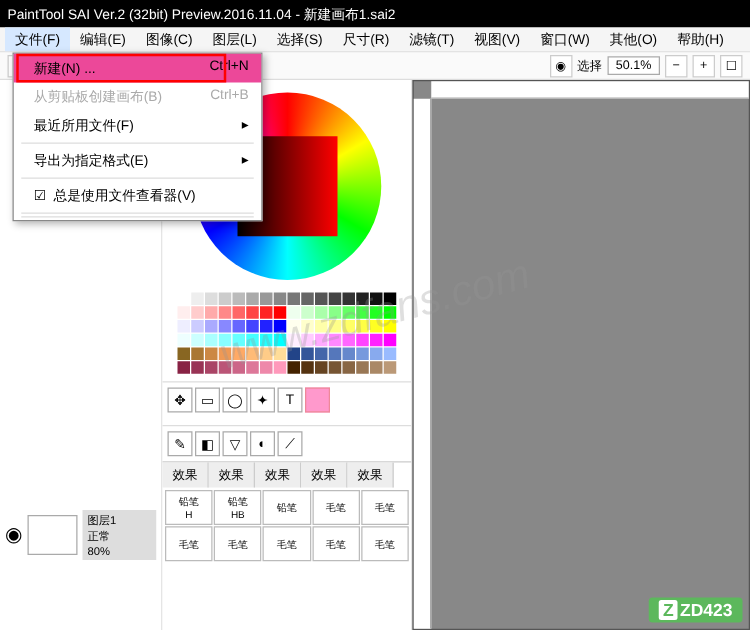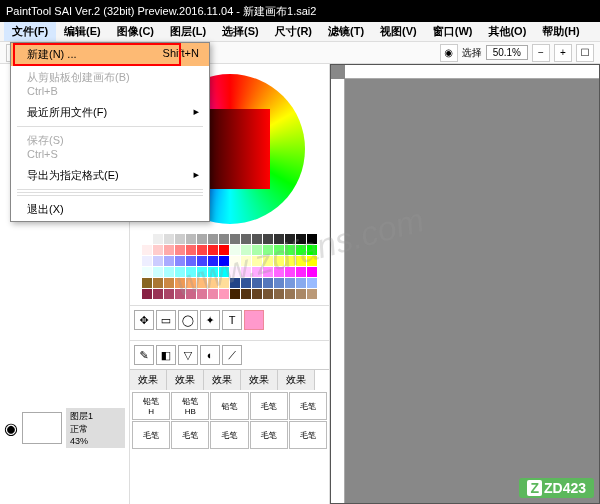--- a/index.html
+++ b/index.html
@@ -1,27 +1,27 @@
 <!DOCTYPE html>
 <html><head>
 <meta charset="utf-8">
 <style>
 * { margin: 0; padding: 0; box-sizing: border-box; font-family: "Microsoft YaHei", SimSun, sans-serif; }
 body { width: 600px; height: 504px; overflow: hidden; background: #fff; position: relative; }
 .titlebar { height: 22px; background: #000; color: #fff; display: flex; align-items: center; padding: 0 6px; font-size: 11px; }
 .menubar { height: 20px; background: #f5f5f5; display: flex; align-items: center; padding: 0 4px; font-size: 11px; border-bottom: 1px solid #ddd; }
-.menubar .mitem { padding: 2px 8px; cursor: pointer; font-weight: bold; }
+.menubar .mitem { padding: 2px 8px; cursor: pointer; }
 .menubar .mitem.active { background: #d6e8ff; }
 .toolbar { height: 22px; background: #fafafa; border-bottom: 1px solid #ddd; display: flex; align-items: center; padding: 0 6px; font-size: 10px; gap: 4px; }
 .tb-btn { width: 18px; height: 18px; border: 1px solid #ccc; background: #fff; display: inline-flex; align-items: center; justify-content: center; font-size: 10px; }
 .main { display: flex; height: 440px; }
 .dropdown { position: absolute; left: 10px; top: 42px; width: 200px; background: #fff; border: 1px solid #888; box-shadow: 2px 2px 6px rgba(0,0,0,0.3); z-index: 100; }
 .dropdown .drow { display: flex; justify-content: space-between; padding: 4px 10px 4px 16px; font-size: 11px; cursor: pointer; }
-.dropdown .drow.disabled { color: #aaa; cursor: default; flex-direction: column; }
-.dropdown .drow.highlight { background: #fdba74; position: relative; }
+.dropdown .drow.disabled { color: #aaa; cursor: default; }
+.dropdown .drow.highlight { background: #ec4899; position: relative; }
 .dropdown .drow.highlight::before { content: ""; position: absolute; left: 2px; top: 0; right: 28px; bottom: 0; border: 2px solid red; pointer-events: none; }
 .dropdown .sep { height: 1px; background: #ddd; margin: 2px 6px; }
 .dropdown .chk { margin-right: 6px; }
 .leftpanel { width: 130px; background: #fff; border-right: 1px solid #ddd; padding: 2px; }
 .layers { margin-top: 340px; }
 .layer-row { display: flex; gap: 4px; align-items: center; padding: 2px; }
 .layer-thumb { width: 40px; height: 32px; border: 1px solid #aaa; background: #fff; }
 .layer-info { font-size: 9px; background: #ddd; padding: 2px 4px; flex: 1; }
 .midpanel { width: 200px; background: #fff; border-right: 1px solid #ddd; position: relative; }
 .colorwheel { width: 150px; height: 150px; margin: 10px auto; border-radius: 50%; background: conic-gradient(red,yellow,lime,cyan,blue,magenta,red); position: relative; }
@@ -79,21 +79,21 @@
 
 <div class="main">
   <div class="leftpanel">
     <div class="layers">
       <div class="layer-row">
         <span>◉</span>
         <div class="layer-thumb"></div>
         <div class="layer-info">
           <div>图层1</div>
           <div>正常</div>
-          <div>43%</div>
+          <div>80%</div>
         </div>
       </div>
     </div>
   </div>
 
   <div class="midpanel">
     <div class="colorwheel">
       <div class="sq"></div>
     </div>
     <div class="swatches" id="swatches">
@@ -262,42 +262,38 @@
 
   <div class="canvas">
     <div class="rulers-h"></div>
     <div class="rulers-v"></div>
   </div>
 </div>
 
 <div class="dropdown" id="dropdown">
     <div class="drow highlight">
       <span>新建(N) ...</span>
-      <span>Shift+N</span>
+      <span>Ctrl+N</span>
     </div>
     <div class="drow disabled">
       <span>从剪贴板创建画布(B)</span>
       <span>Ctrl+B</span>
     </div>
     <div class="drow">
       <span>最近所用文件(F)</span>
       <span>▸</span>
     </div>
     <div class="sep"></div>
-    <div class="drow disabled">
-      <span>保存(S)</span>
-      <span>Ctrl+S</span>
-    </div>
     <div class="drow">
       <span>导出为指定格式(E)</span>
       <span>▸</span>
     </div>
     <div class="sep"></div>
-    <div class="sep"></div>
-    <div class="sep"></div>
     <div class="drow">
-      <span>退出(X)</span>
+      <span><span class="chk">☑</span>总是使用文件查看器(V)</span>
       <span></span>
     </div>
+    <div class="sep"></div>
+    <div class="sep"></div>
   </div>
 
 <div class="watermark">www.zdfans.com</div>
 <div class="badge"><span class="z">Z</span><span>ZD423</span></div>
 
 </body></html>

